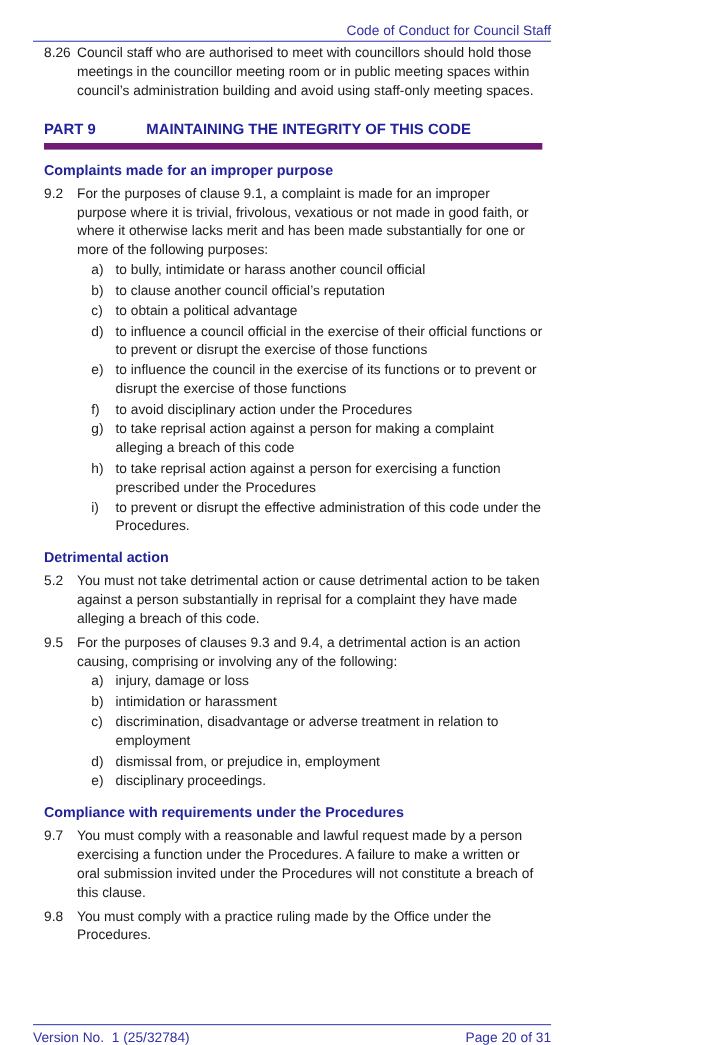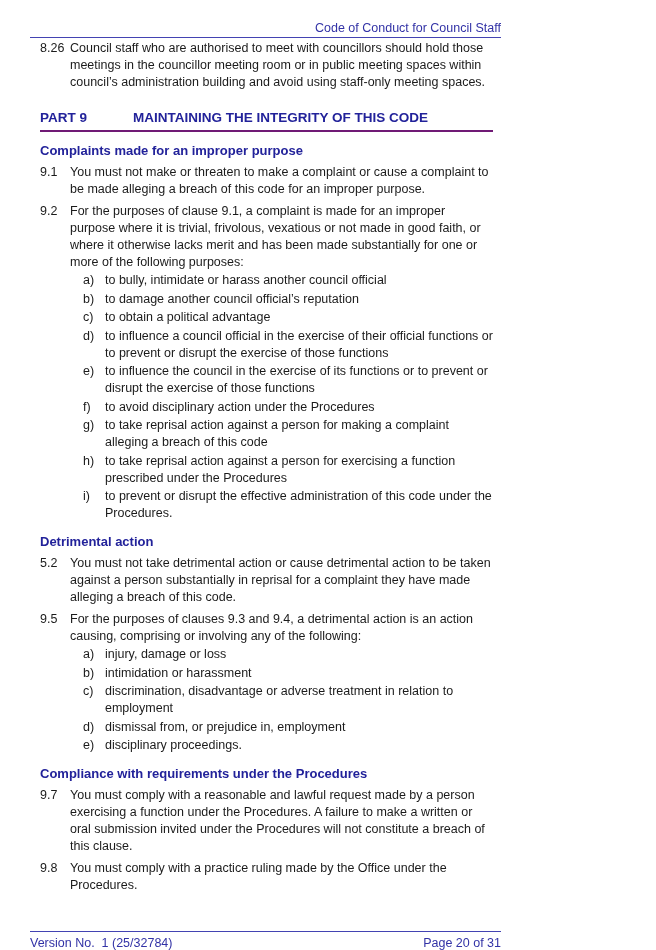--- a/index.html
+++ b/index.html
@@ -52,21 +52,21 @@
     flex: 0 0 30px;
   }
   .clause-body { flex: 1; }
   .part-heading {
     display: flex;
     color: #22229a;
     font-weight: bold;
     font-size: 13.5px;
     margin-top: 18px;
     padding-bottom: 4px;
-    border-bottom: 2px solid #701a75;
+    border-bottom: 6px solid #701a75;
     margin-bottom: 10px;
   }
   .part-heading .part-label { flex: 0 0 93px; }
   .section-heading {
     color: #22229a;
     font-weight: bold;
     font-size: 13px;
     margin: 8px 0 5px 0;
   }
   .abc-list {
@@ -95,37 +95,33 @@
       <div class="clause-body">Council staff who are authorised to meet with councillors should hold those meetings in the councillor meeting room or in public meeting spaces within council’s administration building and avoid using staff-only meeting spaces.</div>
     </div>
 
     <div class="part-heading">
       <div class="part-label">PART 9</div>
       <div class="part-title">MAINTAINING THE INTEGRITY OF THIS CODE</div>
     </div>
 
     <div class="section-heading">Complaints made for an improper purpose</div>
 
-    <div class="clause">
-      <div class="clause-num">9.1</div>
-      <div class="clause-body">You must not make or threaten to make a complaint or cause a complaint to be made alleging a breach of this code for an improper purpose.</div>
-    </div>
 
     <div class="clause">
       <div class="clause-num">9.2</div>
       <div class="clause-body">
         <div>For the purposes of clause 9.1, a complaint is made for an improper purpose where it is trivial, frivolous, vexatious or not made in good faith, or where it otherwise lacks merit and has been made substantially for one or more of the following purposes:</div>
         <div class="abc-list">
           <div class="abc-item">
             <div class="abc-letter">a)</div>
             <div class="abc-text">to bully, intimidate or harass another council official</div>
           </div>
           <div class="abc-item">
             <div class="abc-letter">b)</div>
-            <div class="abc-text">to damage another council official’s reputation</div>
+            <div class="abc-text">to clause another council official’s reputation</div>
           </div>
           <div class="abc-item">
             <div class="abc-letter">c)</div>
             <div class="abc-text">to obtain a political advantage</div>
           </div>
           <div class="abc-item">
             <div class="abc-letter">d)</div>
             <div class="abc-text">to influence a council official in the exercise of their official functions or to prevent or disrupt the exercise of those functions</div>
           </div>
           <div class="abc-item">

